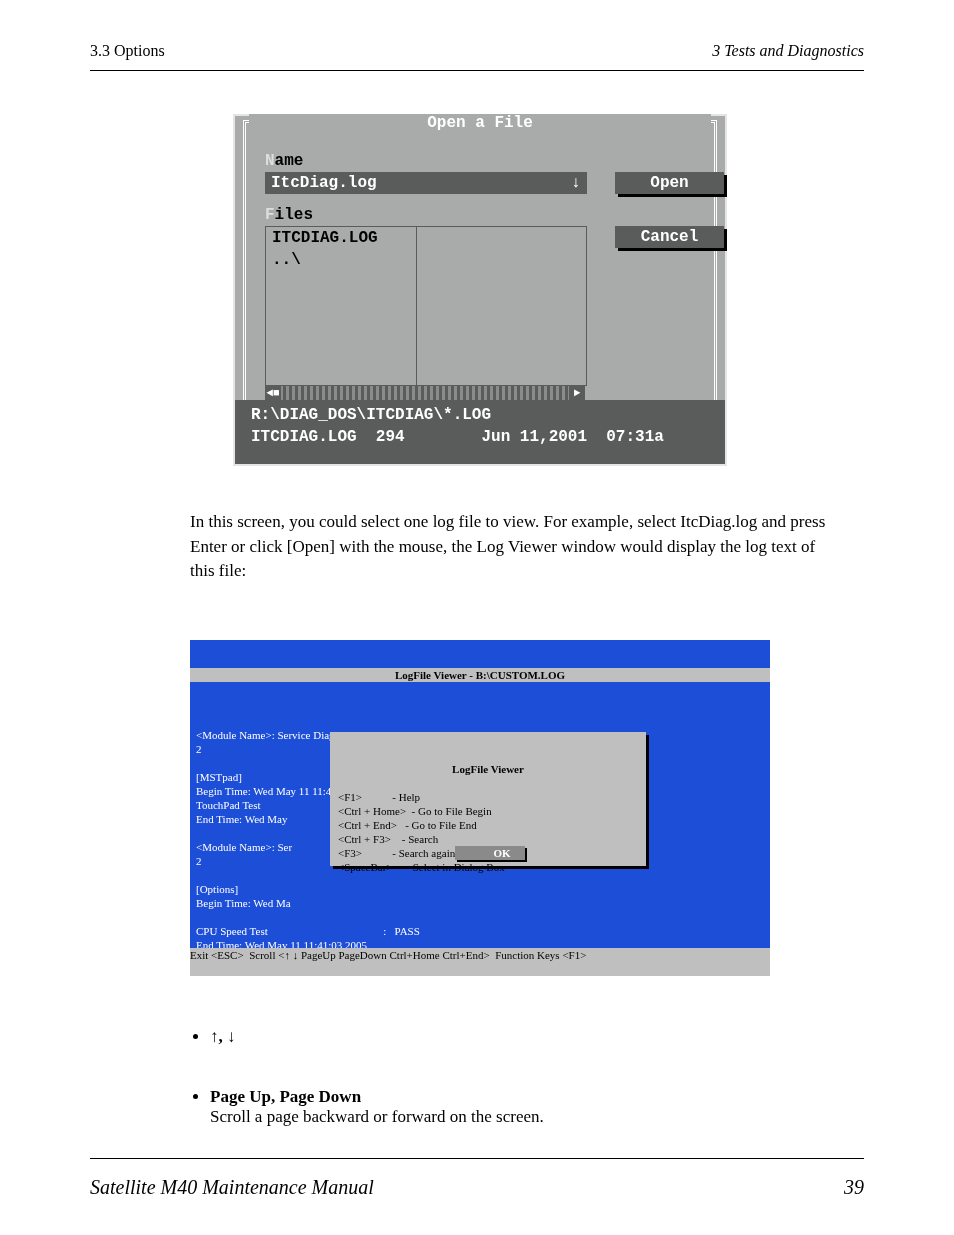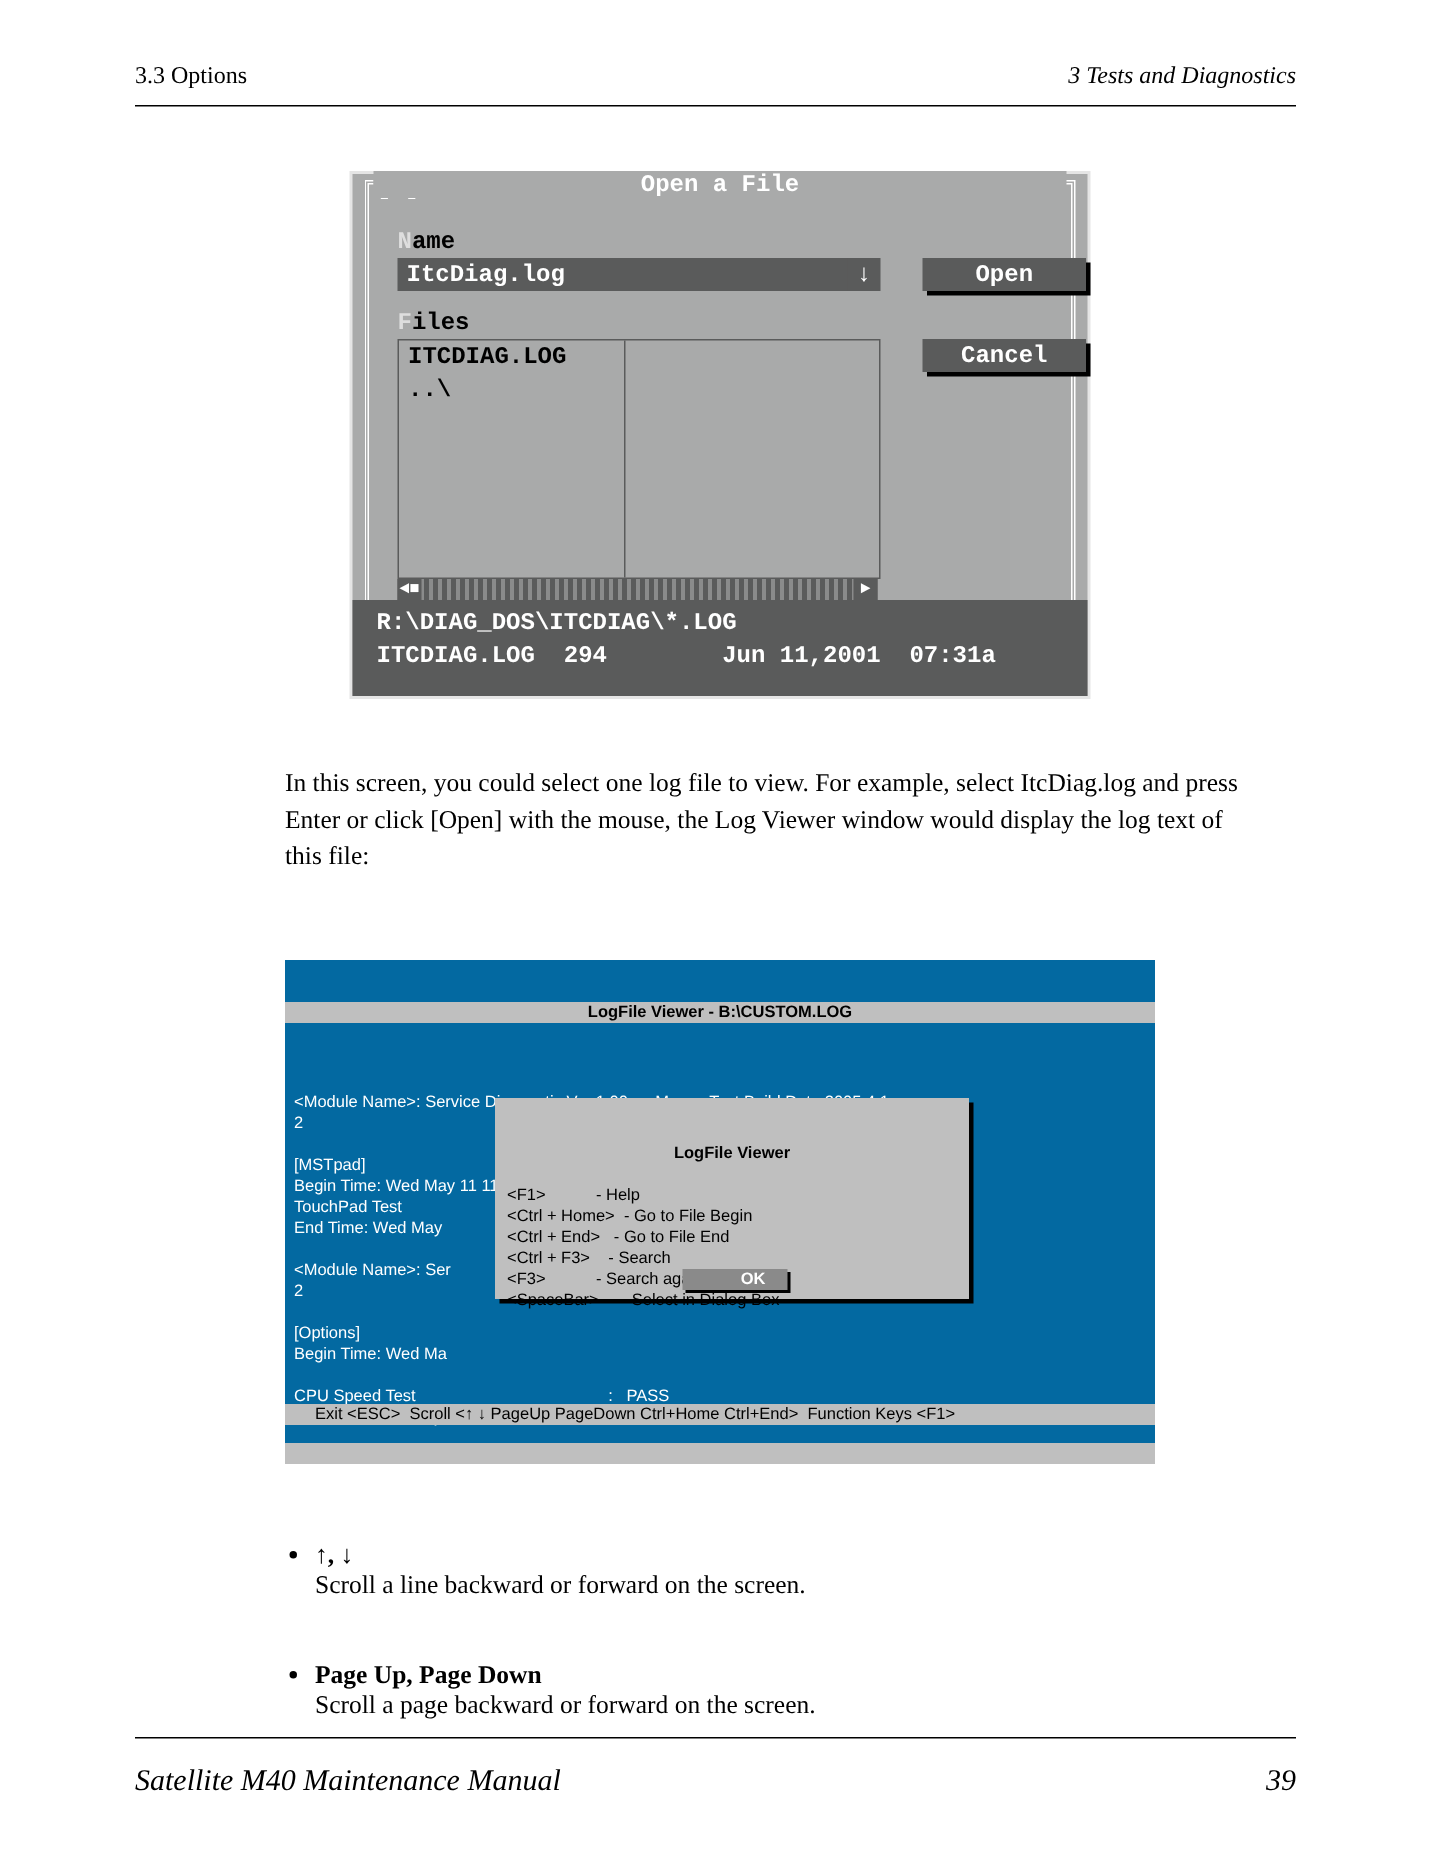--- a/index.html
+++ b/index.html
@@ -149,23 +149,23 @@
     position: absolute;
     font-size: 17px;
     line-height: 1.45;
   }
 
   
   .fig2 {
     position: absolute;
     left: 190px; top: 640px;
     width: 580px; height: 336px;
-    background: #0369a1;
+    background: #1d4ed8;
     color: #d8d8d8;
-    font-family: Liberation Sans, sans-serif;
+    font-family: Liberation Serif, serif;
     font-size: 11px;
     line-height: 14px;
     white-space: pre;
     overflow: hidden;
   }
   .fig2 .titlestrip{
     background:#bfbfbf;color:#000;
     text-align:center;font-weight:bold;
     height:14px;line-height:14px;
   }
@@ -184,22 +184,22 @@
   }
   .fig2 .popup .pt{color:#000;font-weight:bold;text-align:center;}
   .fig2 .popup .okbtn{
     position:absolute;left:125px;bottom:6px;
     width:46px;height:14px;background:#8a8a8a;color:#fff;
     text-align:center;font-weight:bold;line-height:14px;
     box-shadow:2px 2px 0 #000;
     padding-left:24px;
   }
   .fig2 .hintline{
-    position:absolute;left:0;right:0;bottom:26px;height:14px;
-    background:#bfbfbf;color:#000;padding:0 20px;
+    position:absolute;left:0;right:0;bottom:14px;height:14px;
+    background:#bfbfbf;color:#000;padding:0 0;
   }
   .fig2 .statusline{
     position:absolute;left:0;right:0;bottom:0;height:14px;
     background:#bfbfbf;color:#000;padding:0 4px;
   }
 
   
   .bullets{position:absolute;left:170px;right:120px;font-size:17px;}
   .bullets li{margin:20px 0 40px 0;}
   .bullets .strong{font-weight:bold;}
@@ -292,21 +292,20 @@
     <div class="statusline">
       
       
       
     </div>
   </div>
 
   <ul class="bullets" style="top:990px;">
     <li>
       <span class="strong">↑, ↓</span><br>
-      <span>Scroll a line backward or forward on the screen.</span>
     </li>
     <li>
       <span class="strong">Page Up, Page Down</span><br>
       <span>Scroll a page backward or forward on the screen.</span>
     </li>
   </ul>
 
   <div class="hr bot"></div>
   <div class="footer" style="left:90px;">Satellite M40 Maintenance Manual</div>
   <div class="footer" style="right:90px;">39</div>

